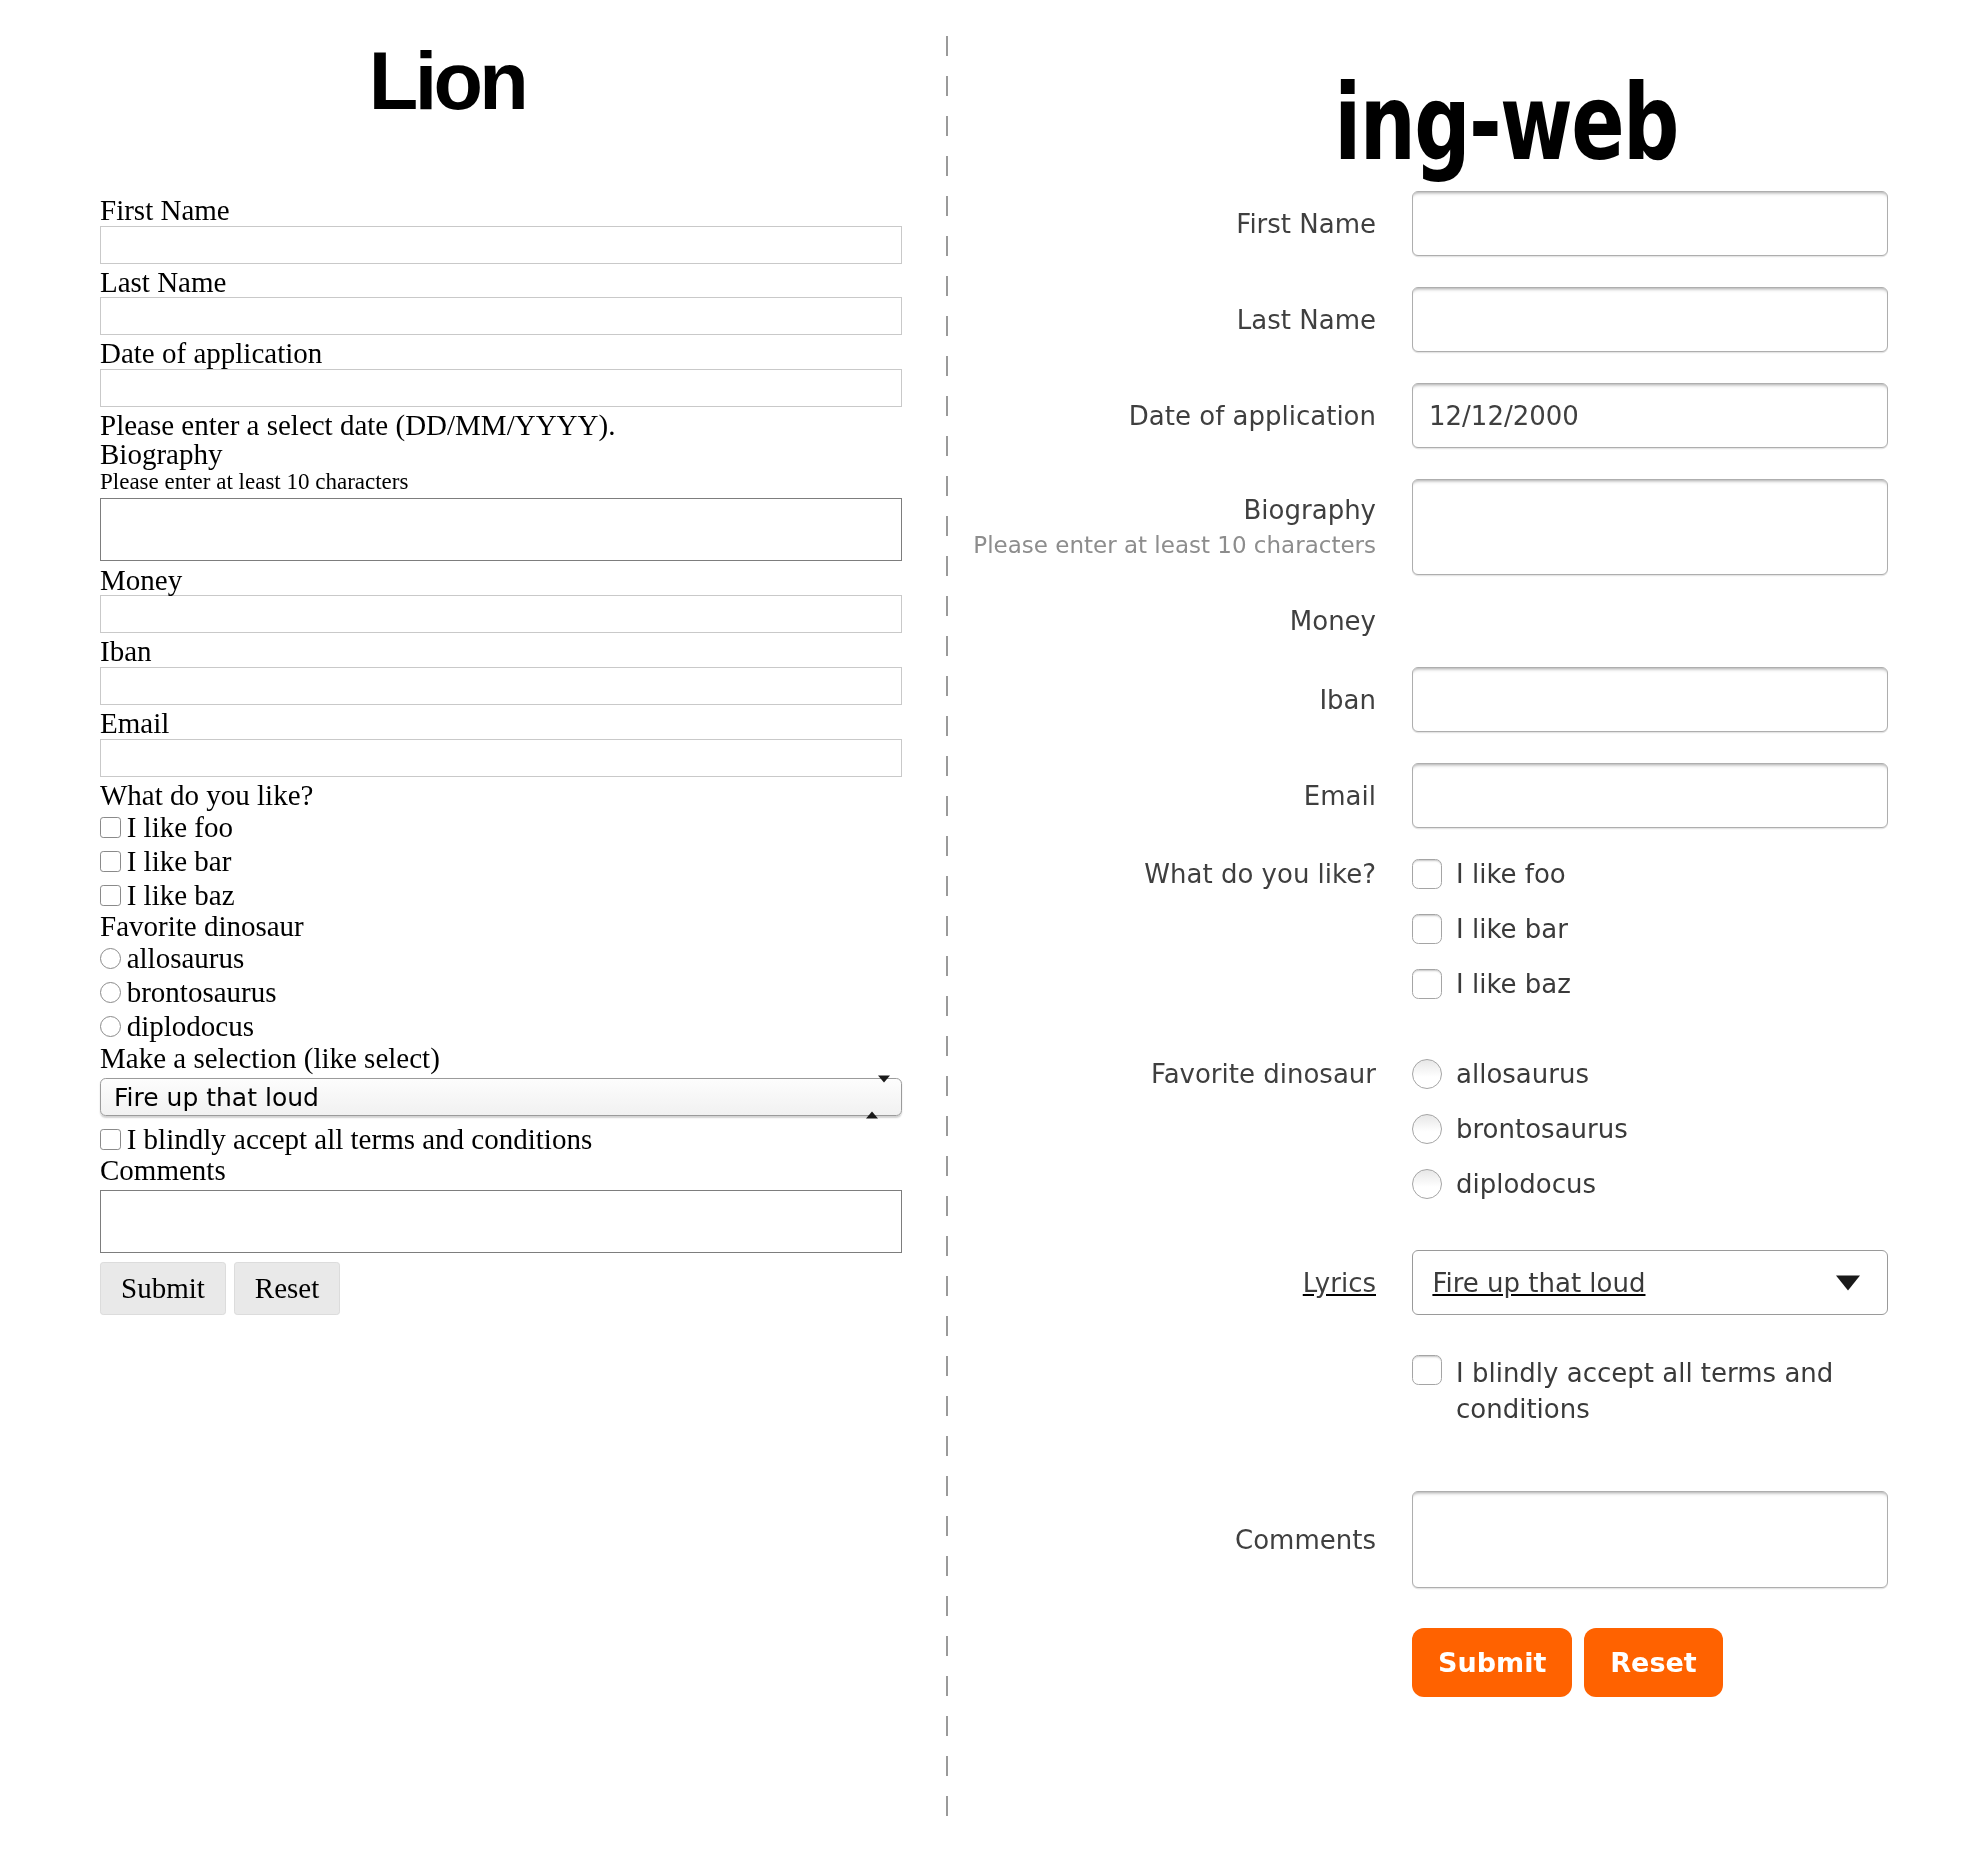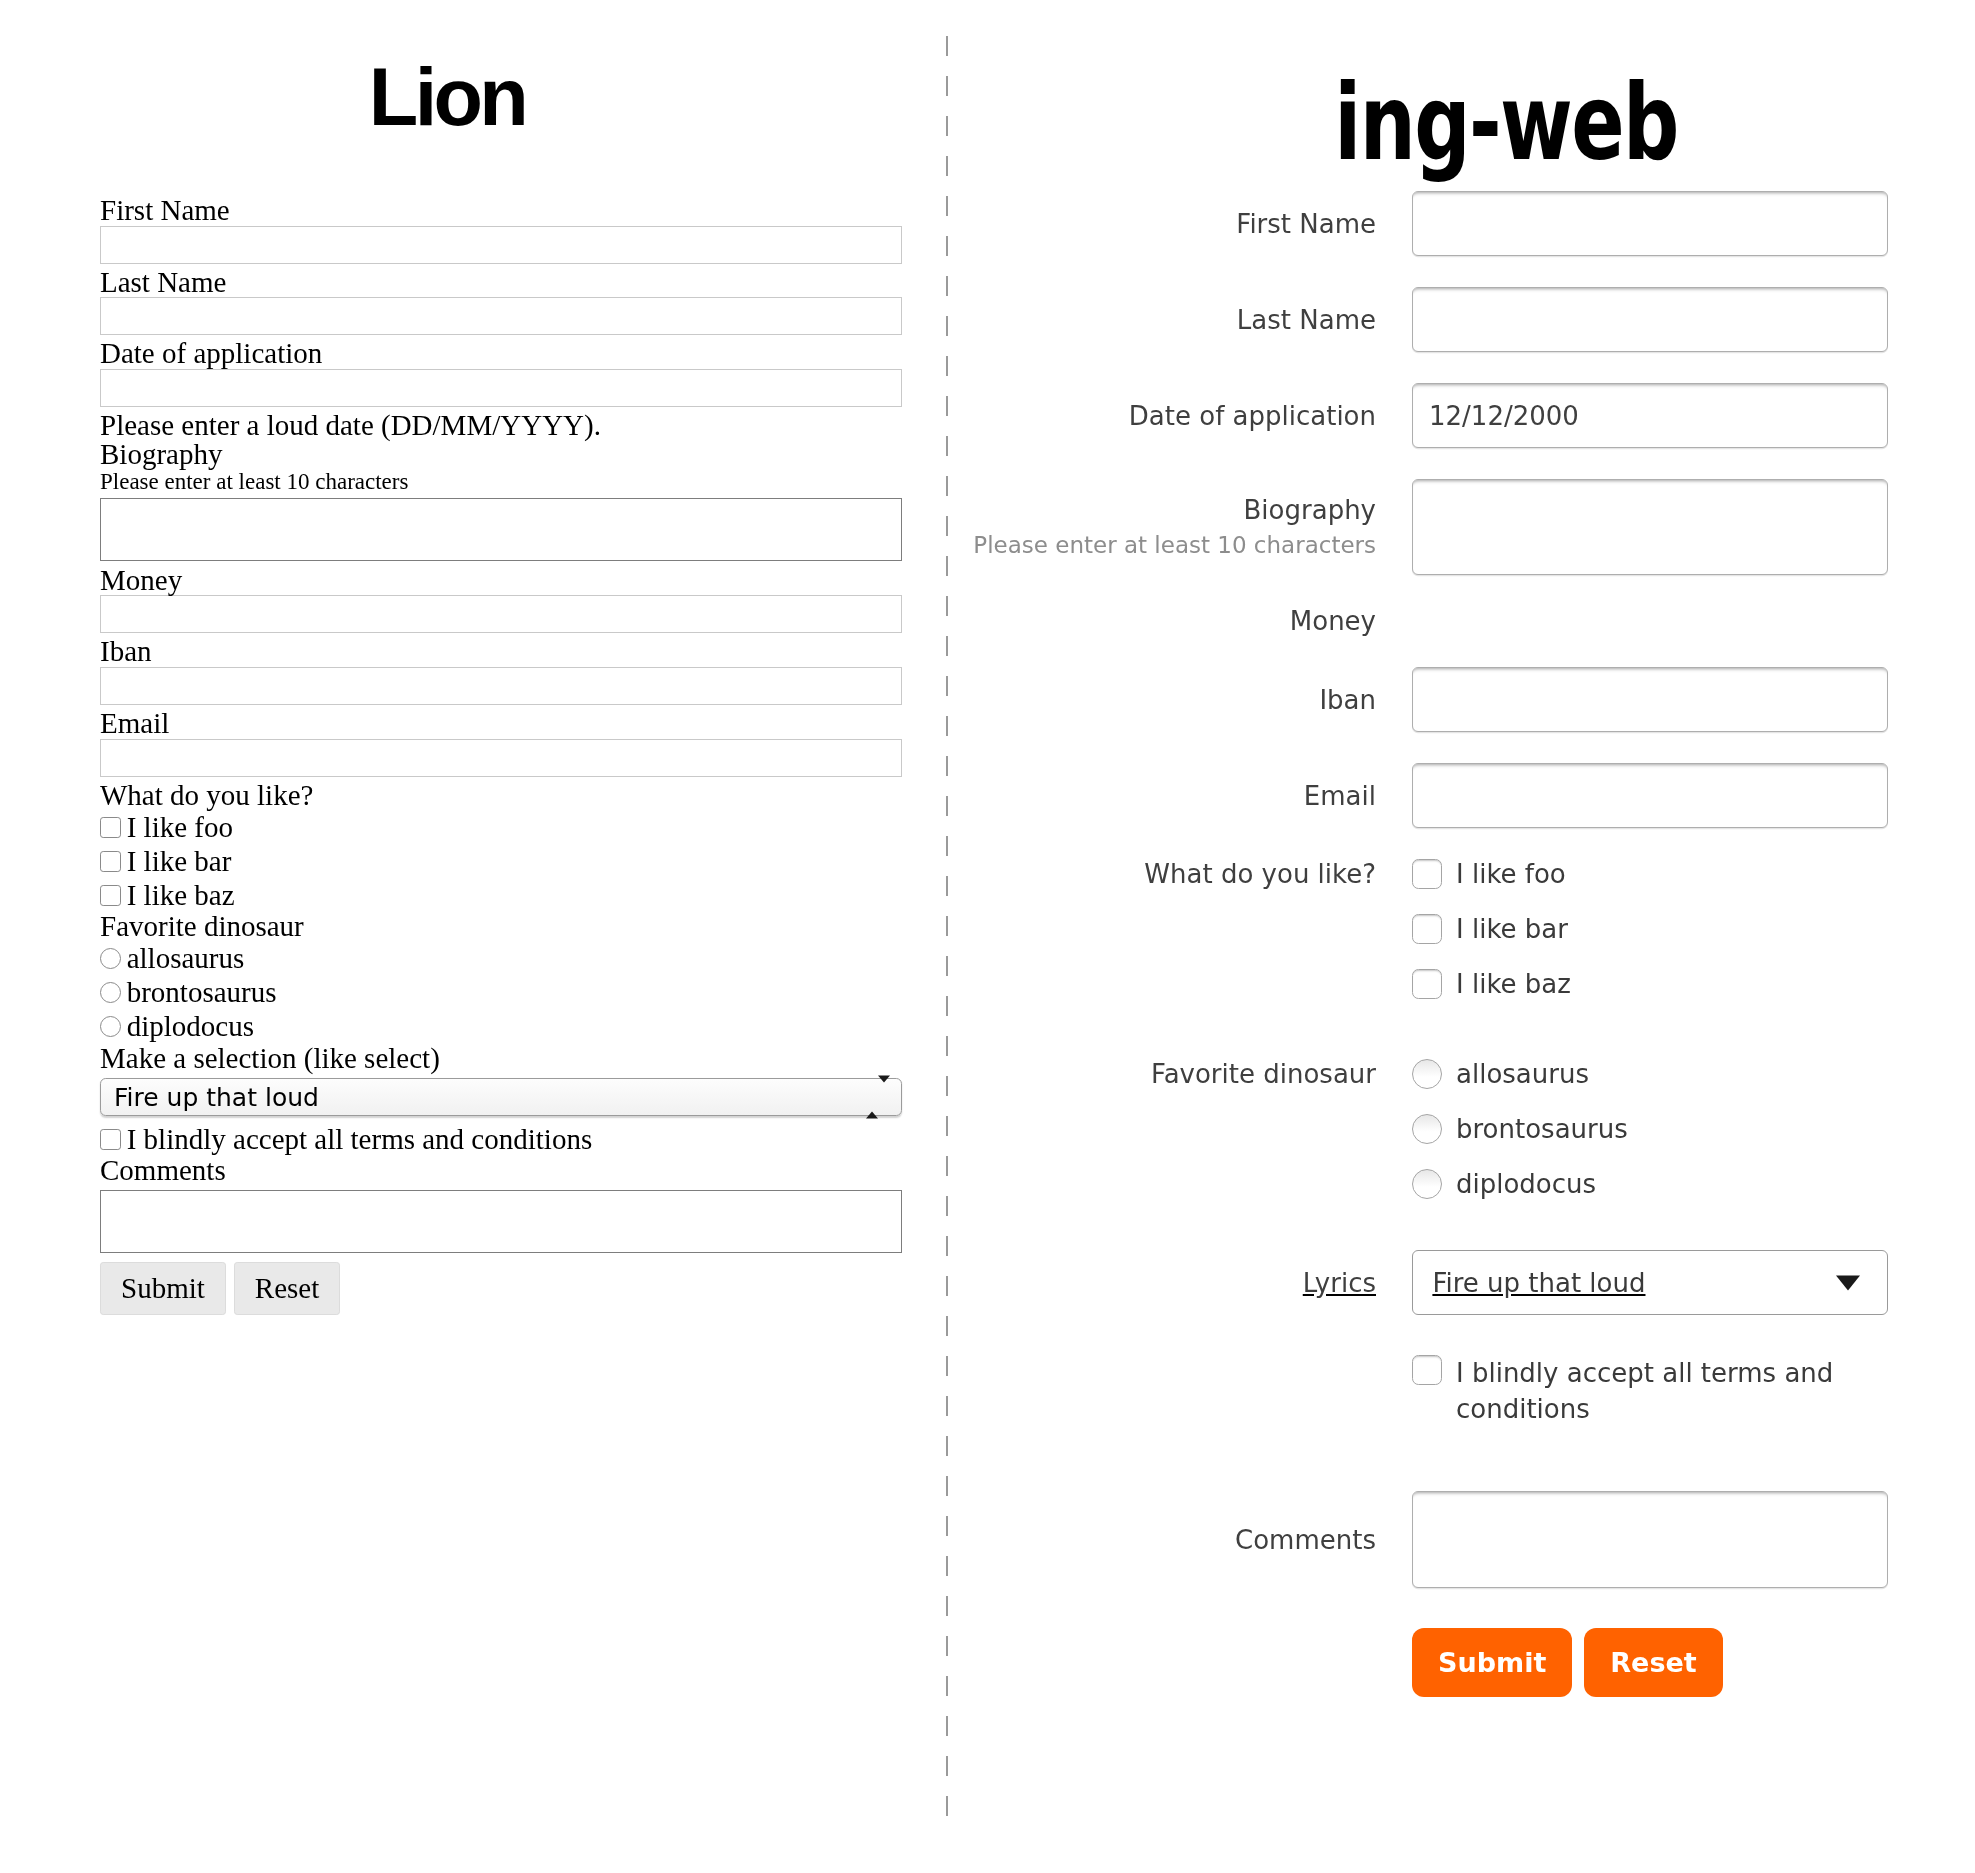--- a/index.html
+++ b/index.html
@@ -8,21 +8,21 @@
 
   
   .divider {
     position: absolute; left: 946px; top: 36px; width: 1.6px; height: 1791px;
     background: repeating-linear-gradient(to bottom, #9a9a9a 0 20px, transparent 20px 40px);
   }
 
   
   .left-panel { position: absolute; left: 100px; top: 0; width: 802px; }
   .left-title {
-    position: absolute; top: 57px; left: 0; width: 100%;
+    position: absolute; top: 41px; left: 0; width: 100%;
     text-align: center; transform: translateX(-54px);
     font-family: "Liberation Sans", sans-serif; font-weight: bold;
     font-size: 81px; letter-spacing: -0.045em; color: #000; line-height: 1;
   }
   .lform { position: absolute; top: 196px; left: 0; width: 100%;
     font-family: "Liberation Serif", serif; font-size: 29px; color: #000; }
   .llabel { line-height: 29.6px; }
   .lgap { margin-top: 4px; }
   .lhelper { font-size: 23px; line-height: 24px; }
   .linput {
@@ -130,21 +130,21 @@
   <div class="lform">
     <div class="llabel">First Name</div>
     <input class="linput" type="text" style="">
 
     <div class="llabel lgap">Last Name</div>
     <input class="linput" type="text" style="">
 
     <div class="llabel lgap">Date of application</div>
     <input class="linput" type="text" style="">
 
-    <div class="llabel lgap">Please enter a loud date (DD/MM/YYYY).</div>
+    <div class="llabel lgap">Please enter a select date (DD/MM/YYYY).</div>
 
     <div class="llabel">Biography</div>
     <div class="lhelper">Please enter at least 10 characters</div>
     <textarea class="ltextarea" style=""></textarea>
 
     <div class="llabel" style="margin-top:4.9px">Money</div>
     <input class="linput" type="text" style="">
 
     <div class="llabel lgap">Iban</div>
     <input class="linput" type="text" style="">

